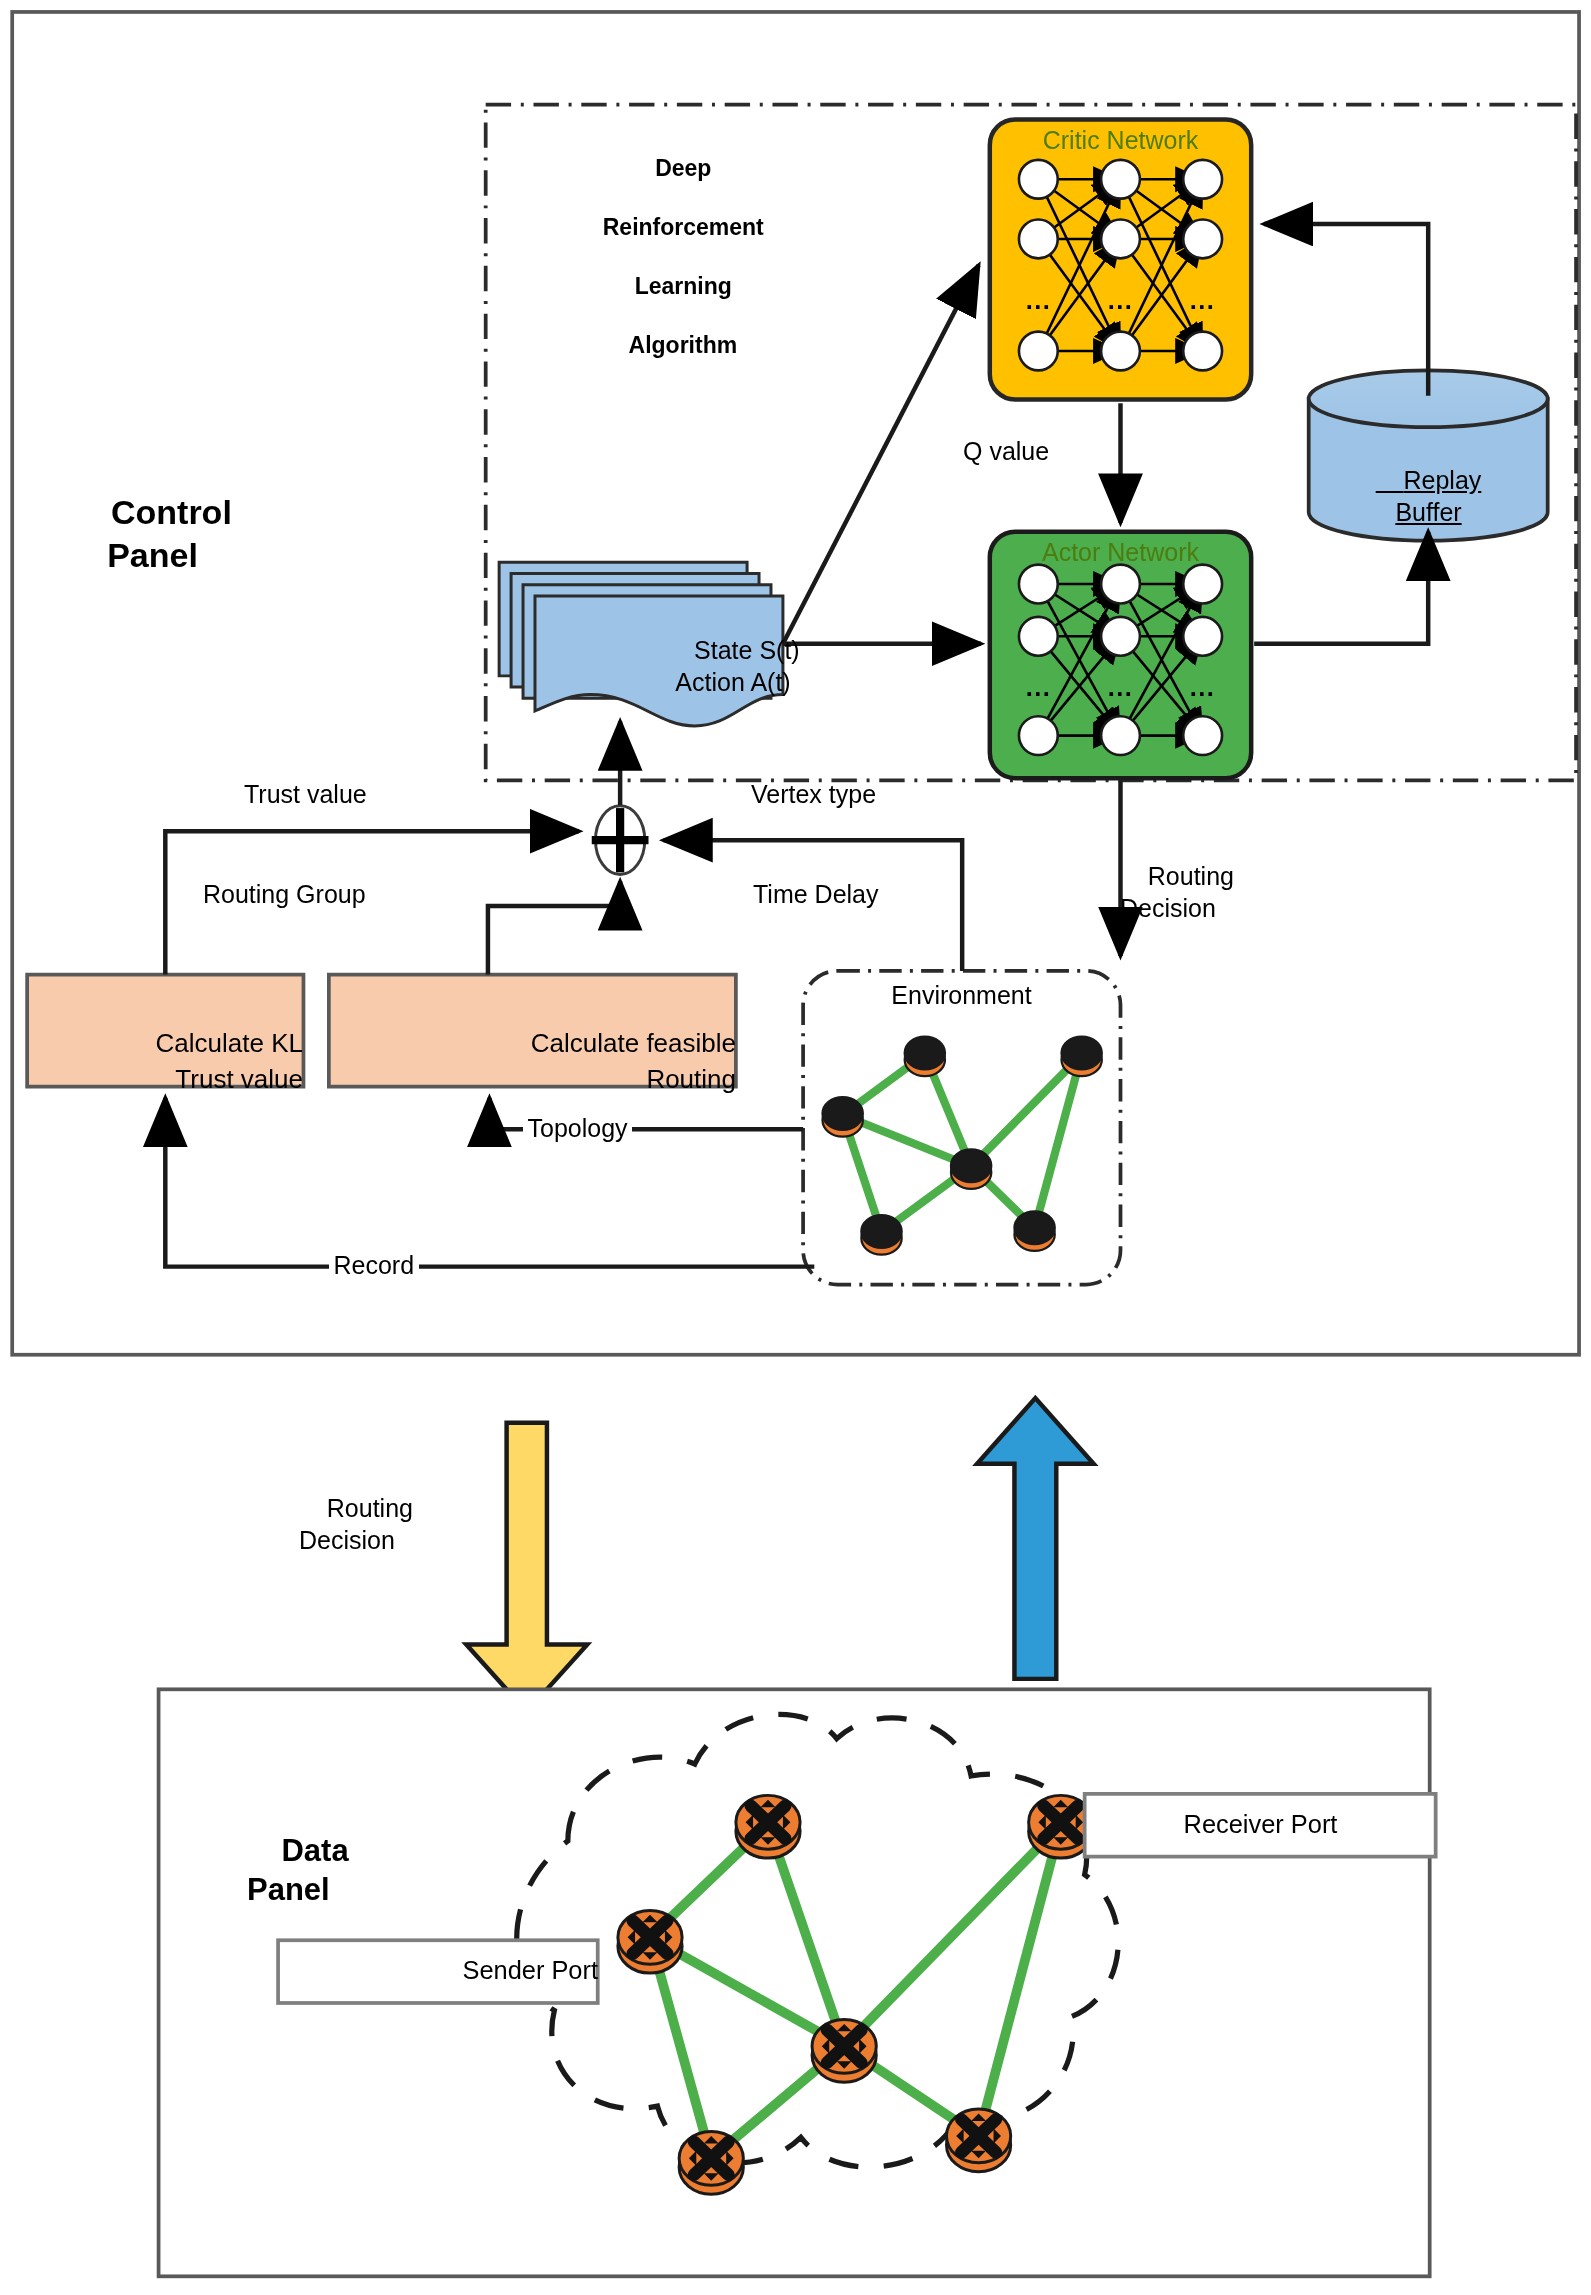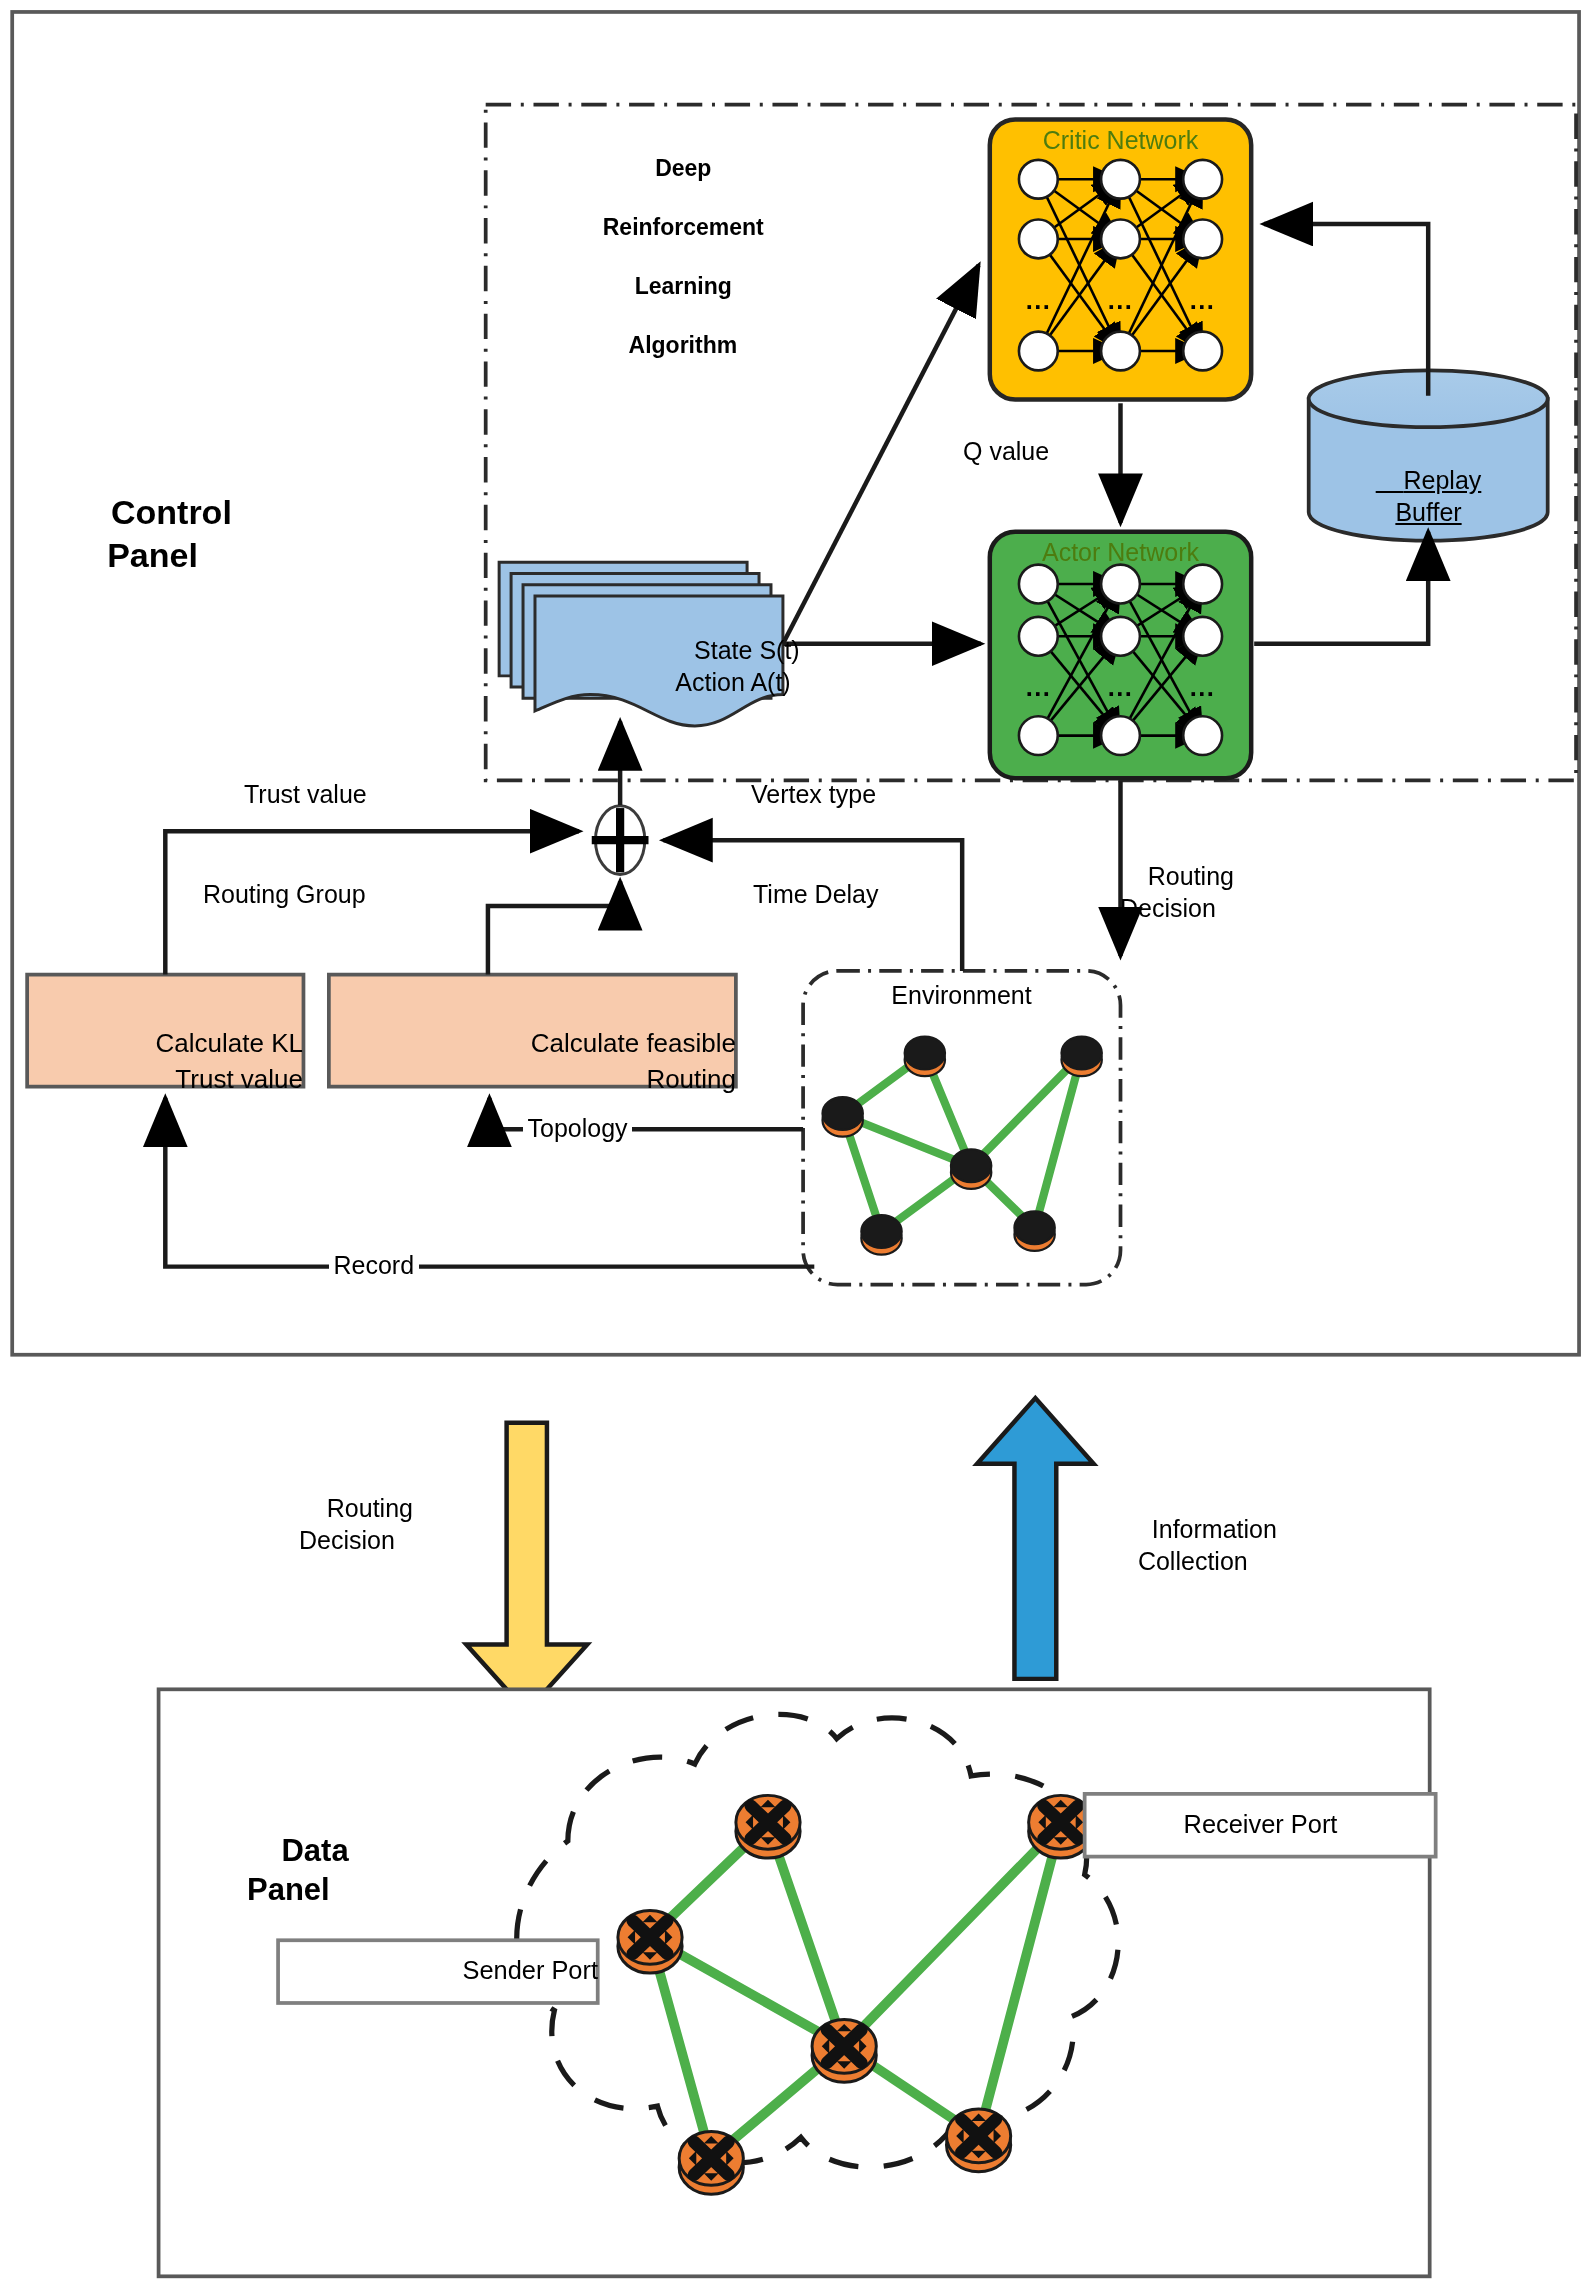--- a/index.html
+++ b/index.html
@@ -317,23 +317,20 @@
   <div class="lbl txt" style="left:753px;top:878px;">Time Delay</div>
   <div class="lbl txt-c" style="left:1120px;top:828px;width:194px;text-align:left;">
     <span>Routing</span><br><span>Decision</span>
   </div>
   <div class="lbl txt" style="left:523px;top:1112px;background:#fff;padding:0 4.5px;">Topology</div>
   <div class="lbl txt" style="left:329px;top:1249px;background:#fff;padding:0 4.5px;">Record</div>
 
   <div class="lbl txt" style="left:299px;top:1460px;width:194px;">
     <span>Routing</span><br><span>Decision</span>
   </div>
-  <div class="lbl txt" style="left:1124px;top:1481px;width:247px;">
-    <span>Information</span><br>&nbsp;&nbsp;<span>Collection</span>
-  </div>
 
   <div class="lbl panel-title" style="left:247px;top:1791px;width:164px;text-align:left;font-size:31px;">
     <span>Data</span><br><span>Panel</span>
   </div>
 
   <div class="lbl porttxt" style="left:278px;top:1954px;width:320px;text-align:right;">Sender Port</div>
   <div class="lbl porttxt" style="left:1085px;top:1808px;width:351px;">Receiver Port</div>
 
 </div>
 

